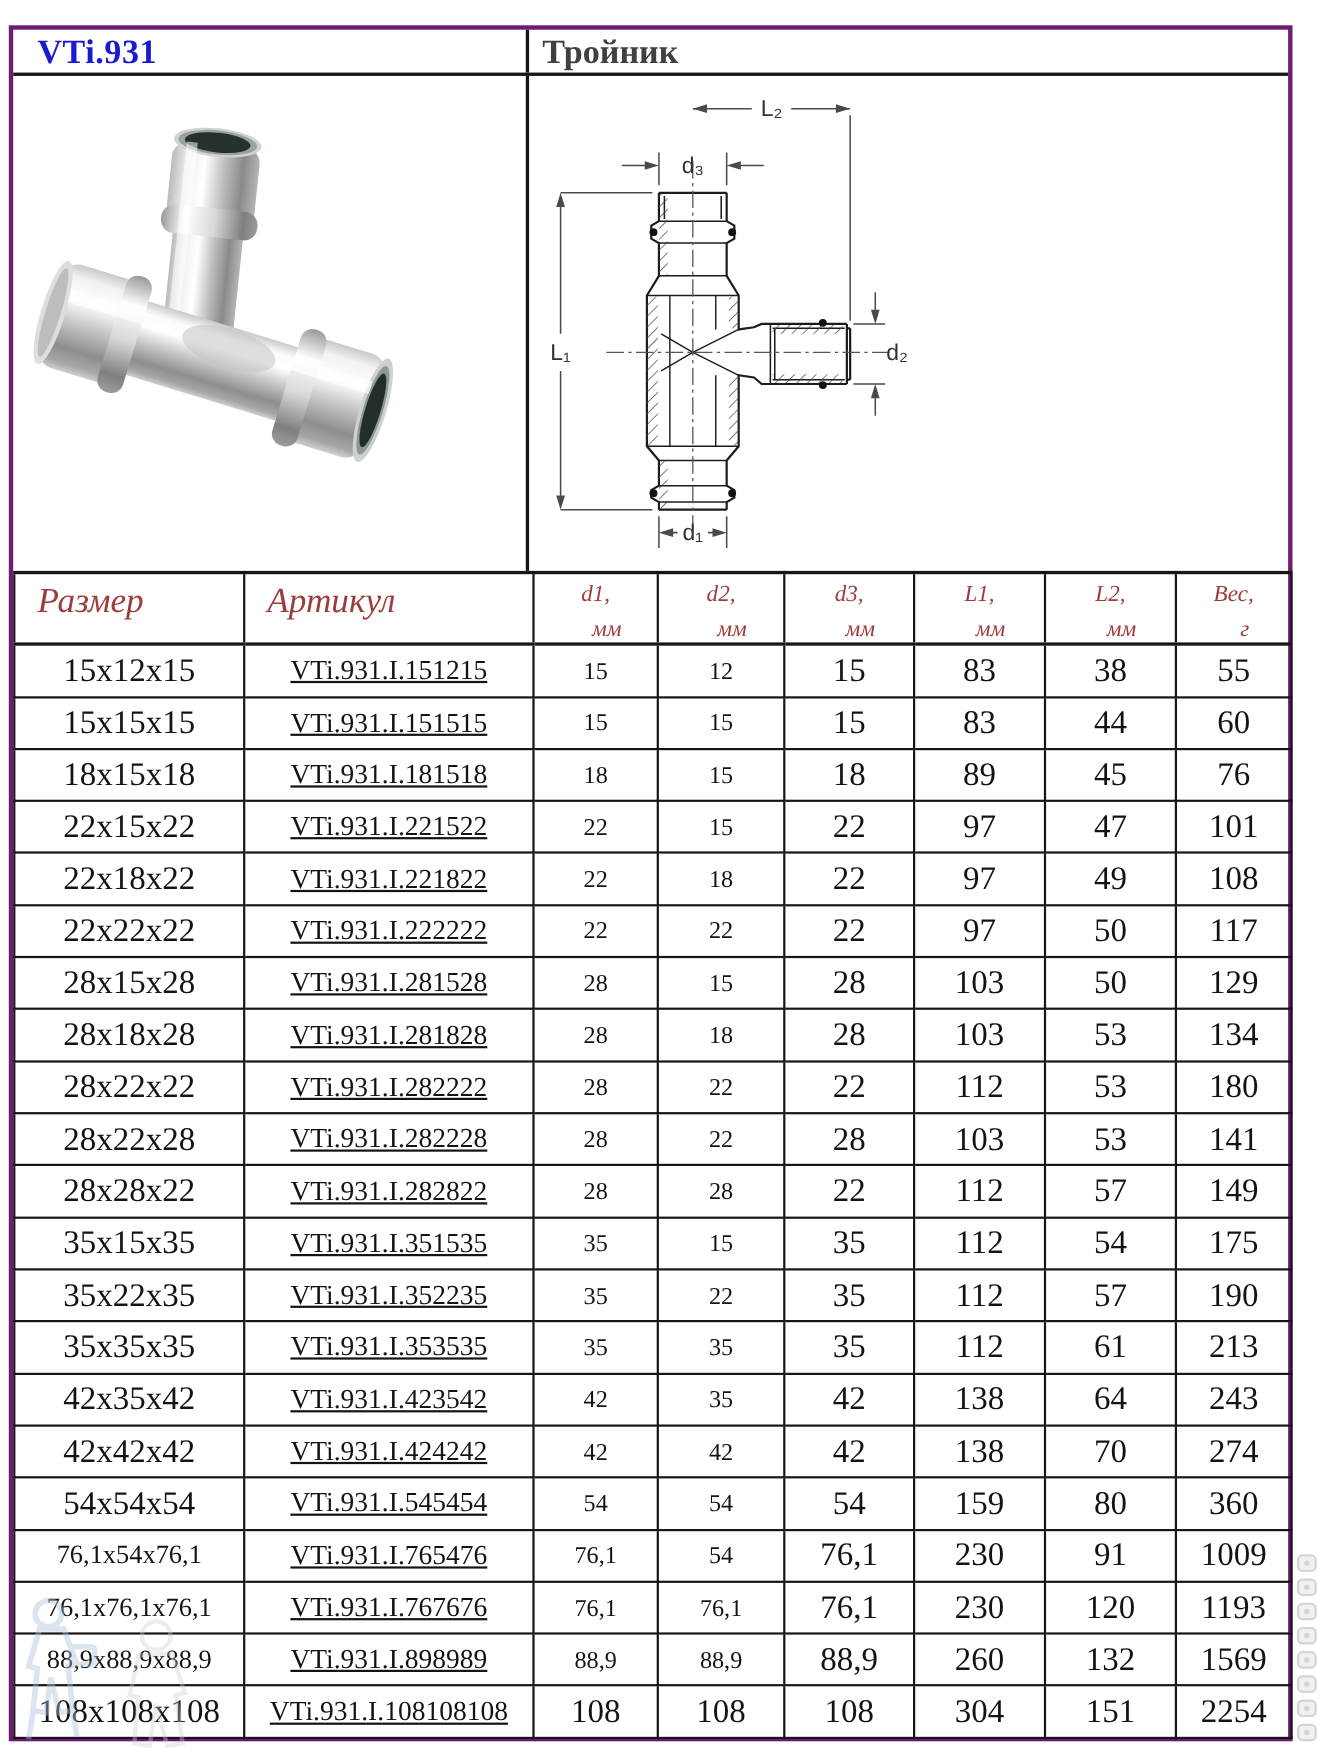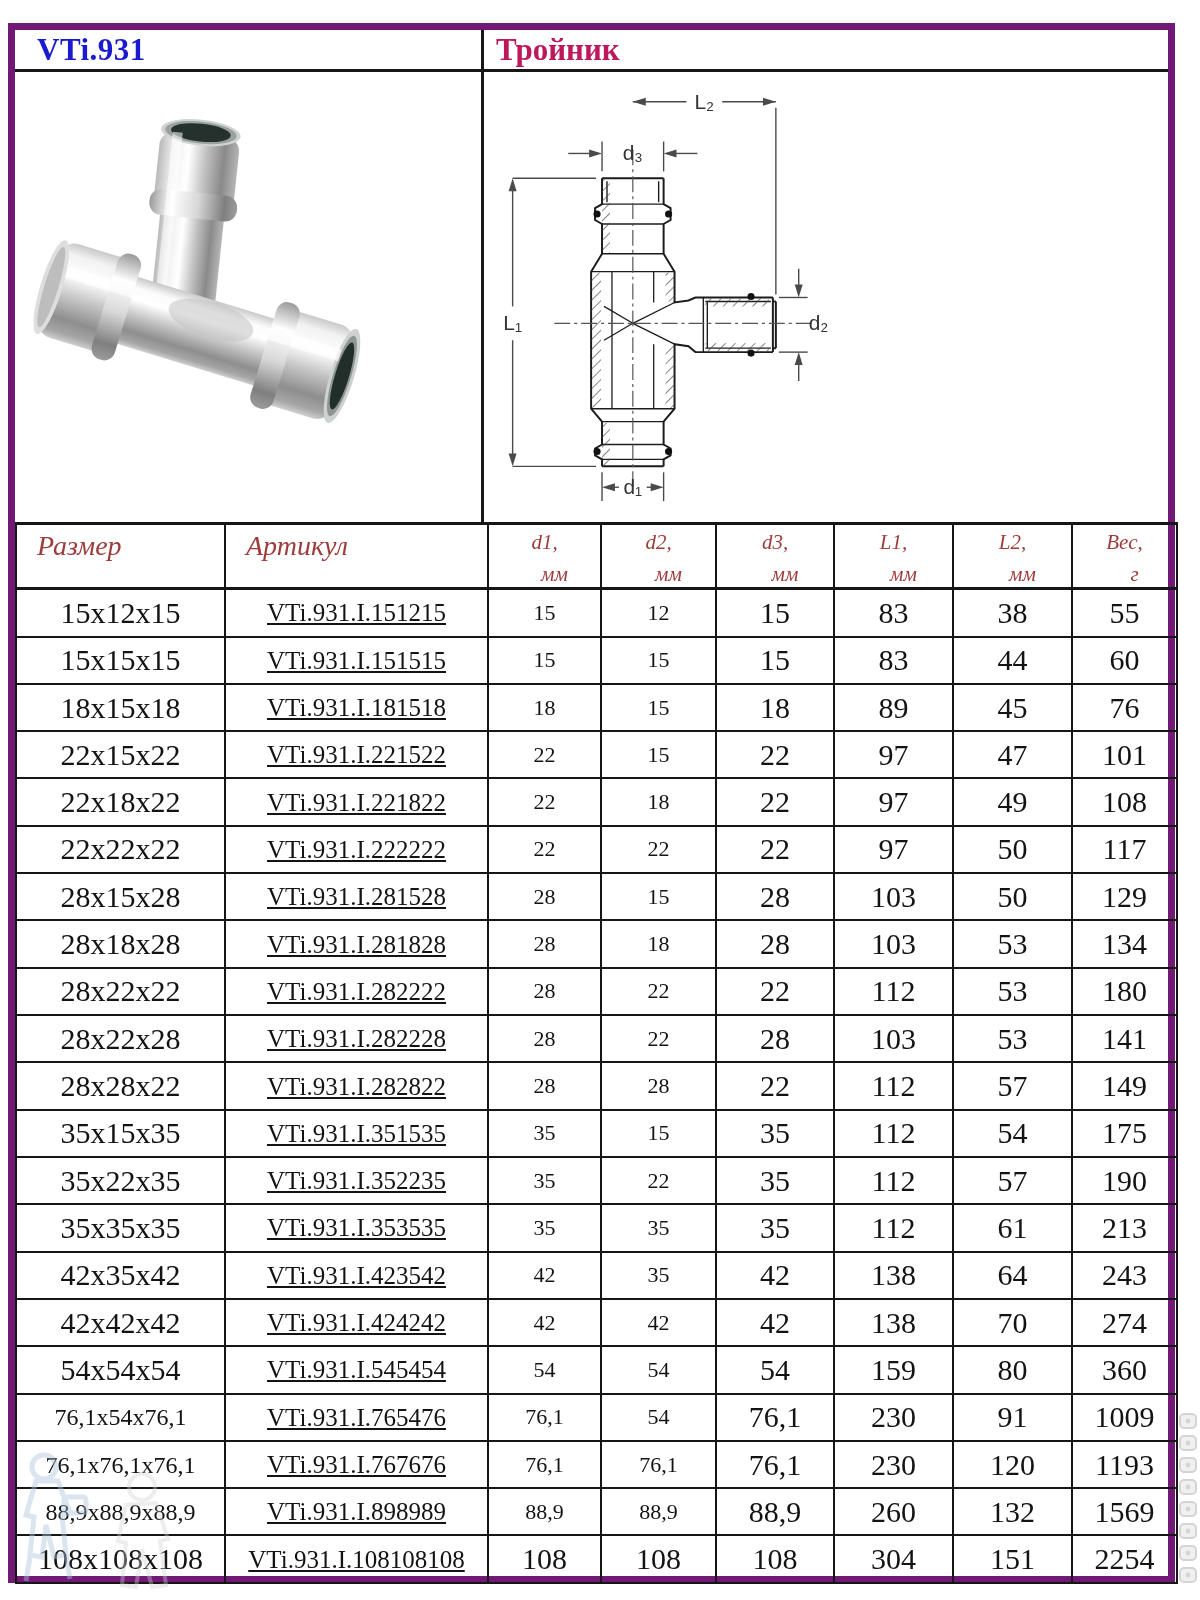--- a/index.html
+++ b/index.html
@@ -1,38 +1,38 @@
 <!DOCTYPE html>
 <html><head>
 <meta charset="utf-8">
 <style>
   html,body{margin:0;padding:0;background:#ffffff;}
   .sheet{position:relative;width:1200px;height:1600px;background:#fff;overflow:hidden;
          font-family:"Liberation Serif",serif;color:#131313;}
   .frame{position:absolute;left:8px;top:23px;width:1167px;height:1560px;
-         border:7px solid #701a75;box-sizing:border-box;background:#fff;}
+         border:4px solid #701a75;box-sizing:border-box;background:#fff;}
   
   .title-row{display:flex;height:42px;border-bottom:3px solid #161616;box-sizing:border-box;}
   .title-cell{box-sizing:border-box;display:flex;align-items:center;}
   .title-cell.model{width:469px;border-right:3px solid #161616;padding-left:22px;
         font-size:31px;font-weight:bold;color:#1a1ad0;letter-spacing:.5px;}
-  .title-cell.product{flex:1;padding-left:12px;font-size:31px;font-weight:bold;color:#be185d;border-radius:17px;}
+  .title-cell.product{flex:1;padding-left:12px;font-size:31px;font-weight:bold;color:#404040;border-radius:17px;}
   
   .media-row{display:flex;height:450px;box-sizing:border-box;}
   .photo-cell{width:469px;border-right:3px solid #161616;box-sizing:border-box;position:relative;}
   .diagram-cell{flex:1;position:relative;}
   .photo-cell svg,.diagram-cell svg{display:block;}
   
   table.spec{border-collapse:collapse;width:100%;height:1062px;table-layout:fixed;
              border-top:3px solid #161616;}
   table.spec th,table.spec td{border:2px solid #161616;padding:0;box-sizing:border-box;}
   table.spec thead th{border-bottom:3px solid #161616;height:60px;vertical-align:top;
       font-style:italic;font-weight:normal;color:#9e3c3c;font-size:21px;text-align:center;padding-top:5px;}
   table.spec thead th .h2{margin-top:7px;padding-left:20px;}
-  table.spec thead th.left{text-align:left;padding-left:20px;font-size:28px;}
+  table.spec thead th.left{text-align:left;padding-left:20px;font-size:32px;}
   table.spec td{text-align:center;vertical-align:middle;line-height:1;}
   td.col-size{font-size:30px;}
   td.col-size.sm{font-size:24px;}
   td.col-art{font-size:25px;text-decoration:underline;}
   td.col-n-sm{font-size:22px;}
   td.col-n-lg{font-size:30px;}
   td.col-n-sm.lg{font-size:30px;}
   
   .wm-mascot{position:absolute;left:6px;top:1445px;opacity:.55;}
   .wm-strip{position:absolute;left:1177px;top:1412px;opacity:.75;}

